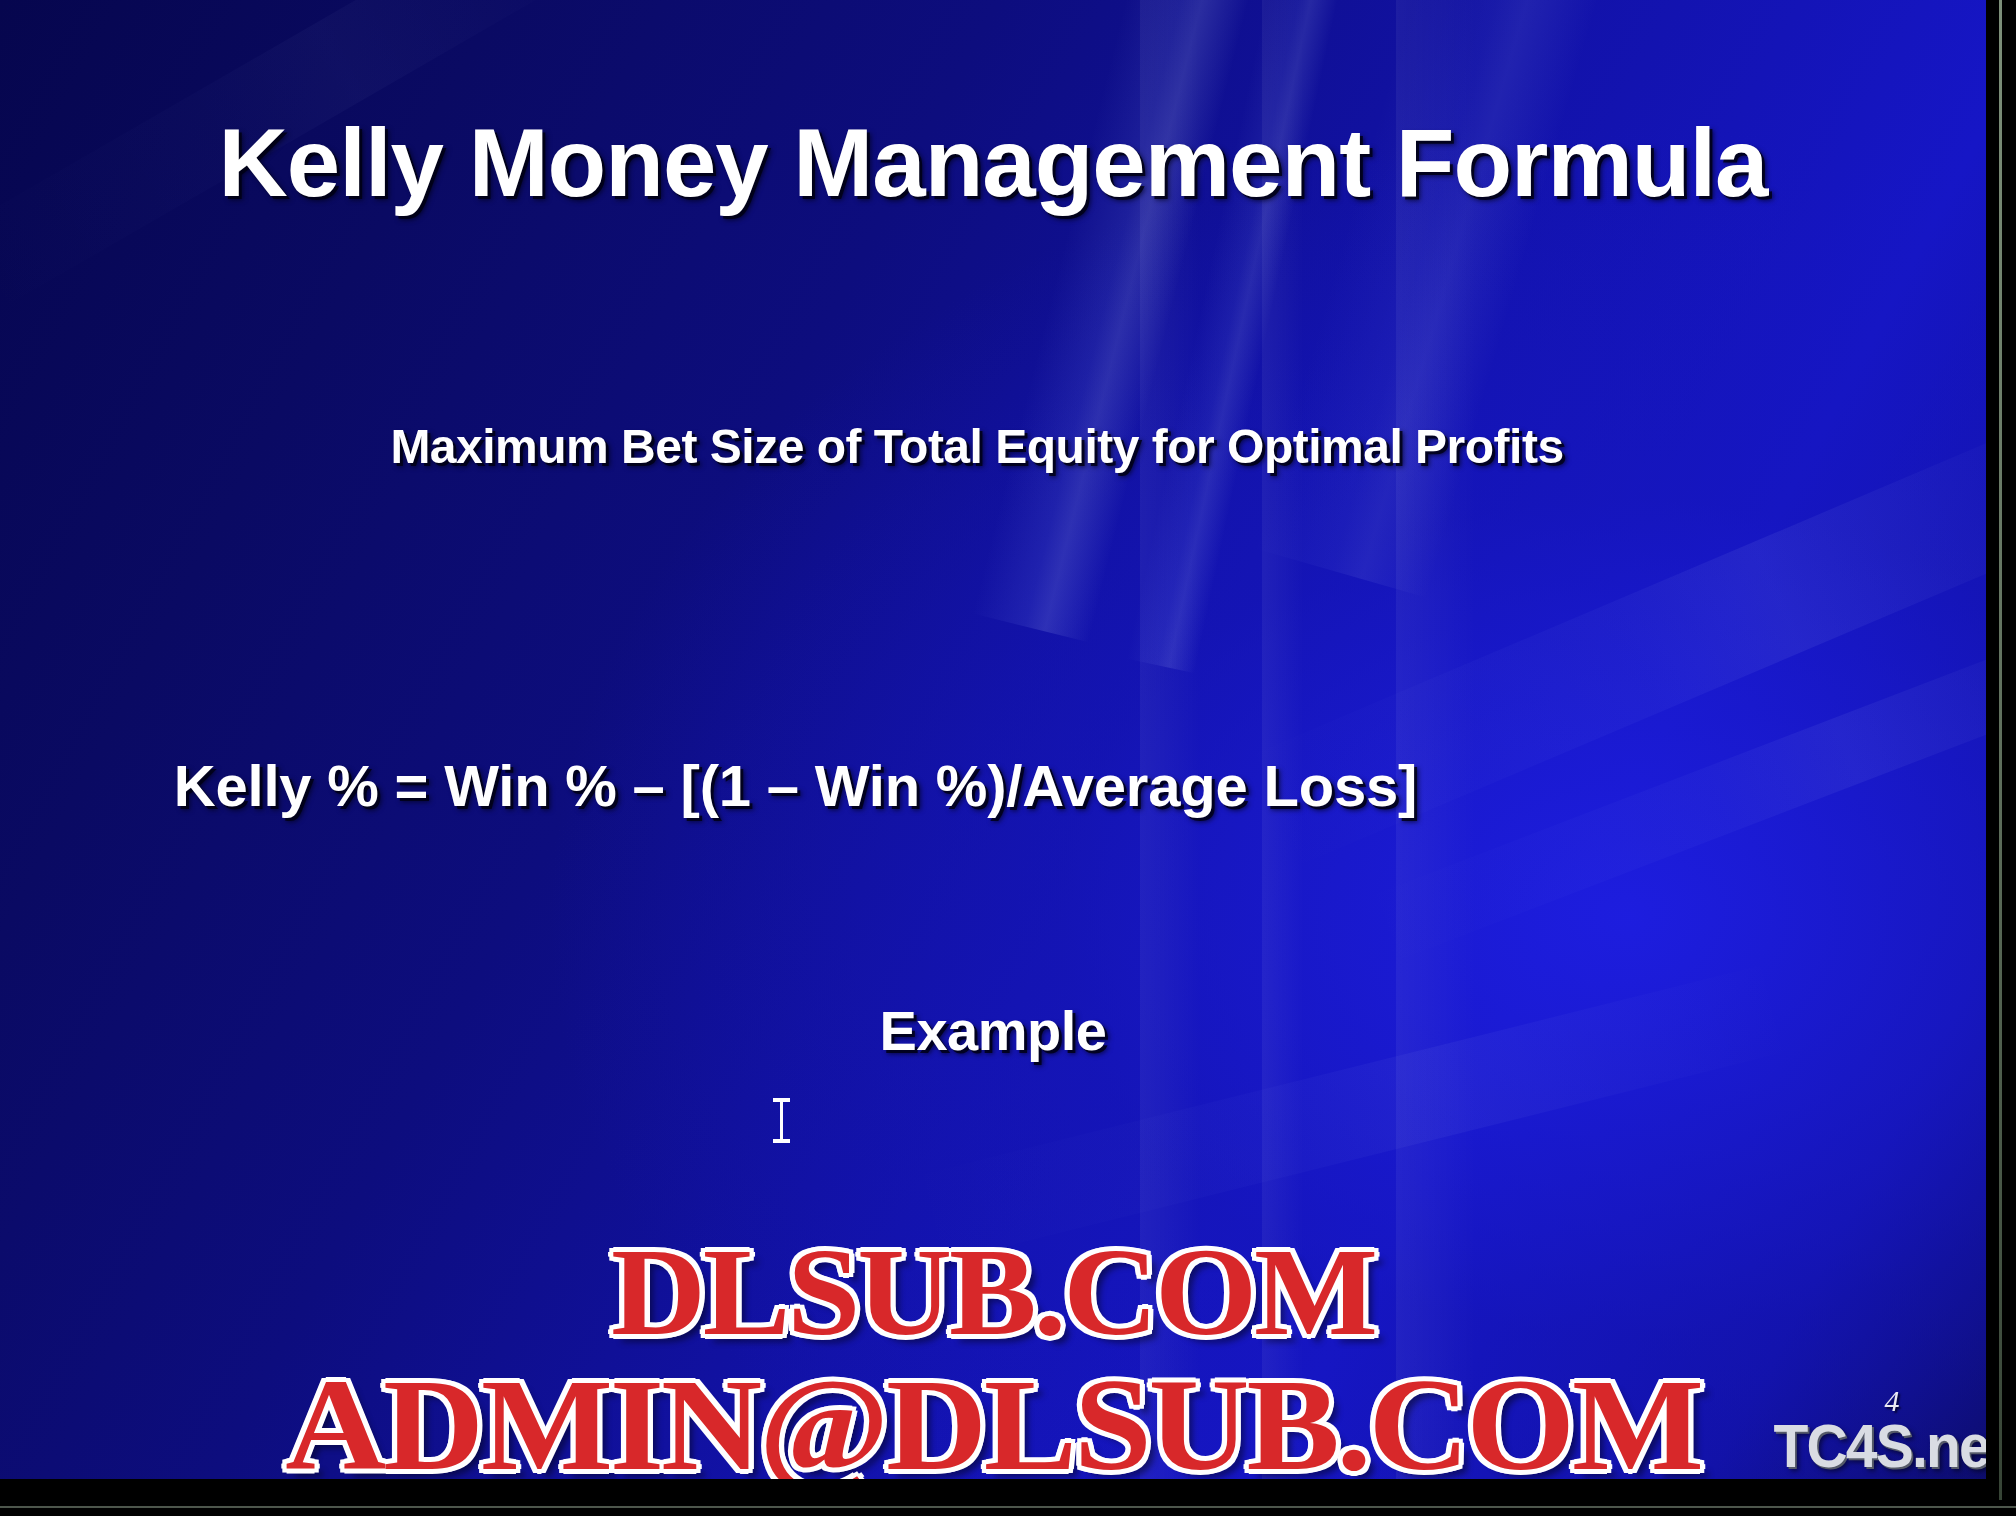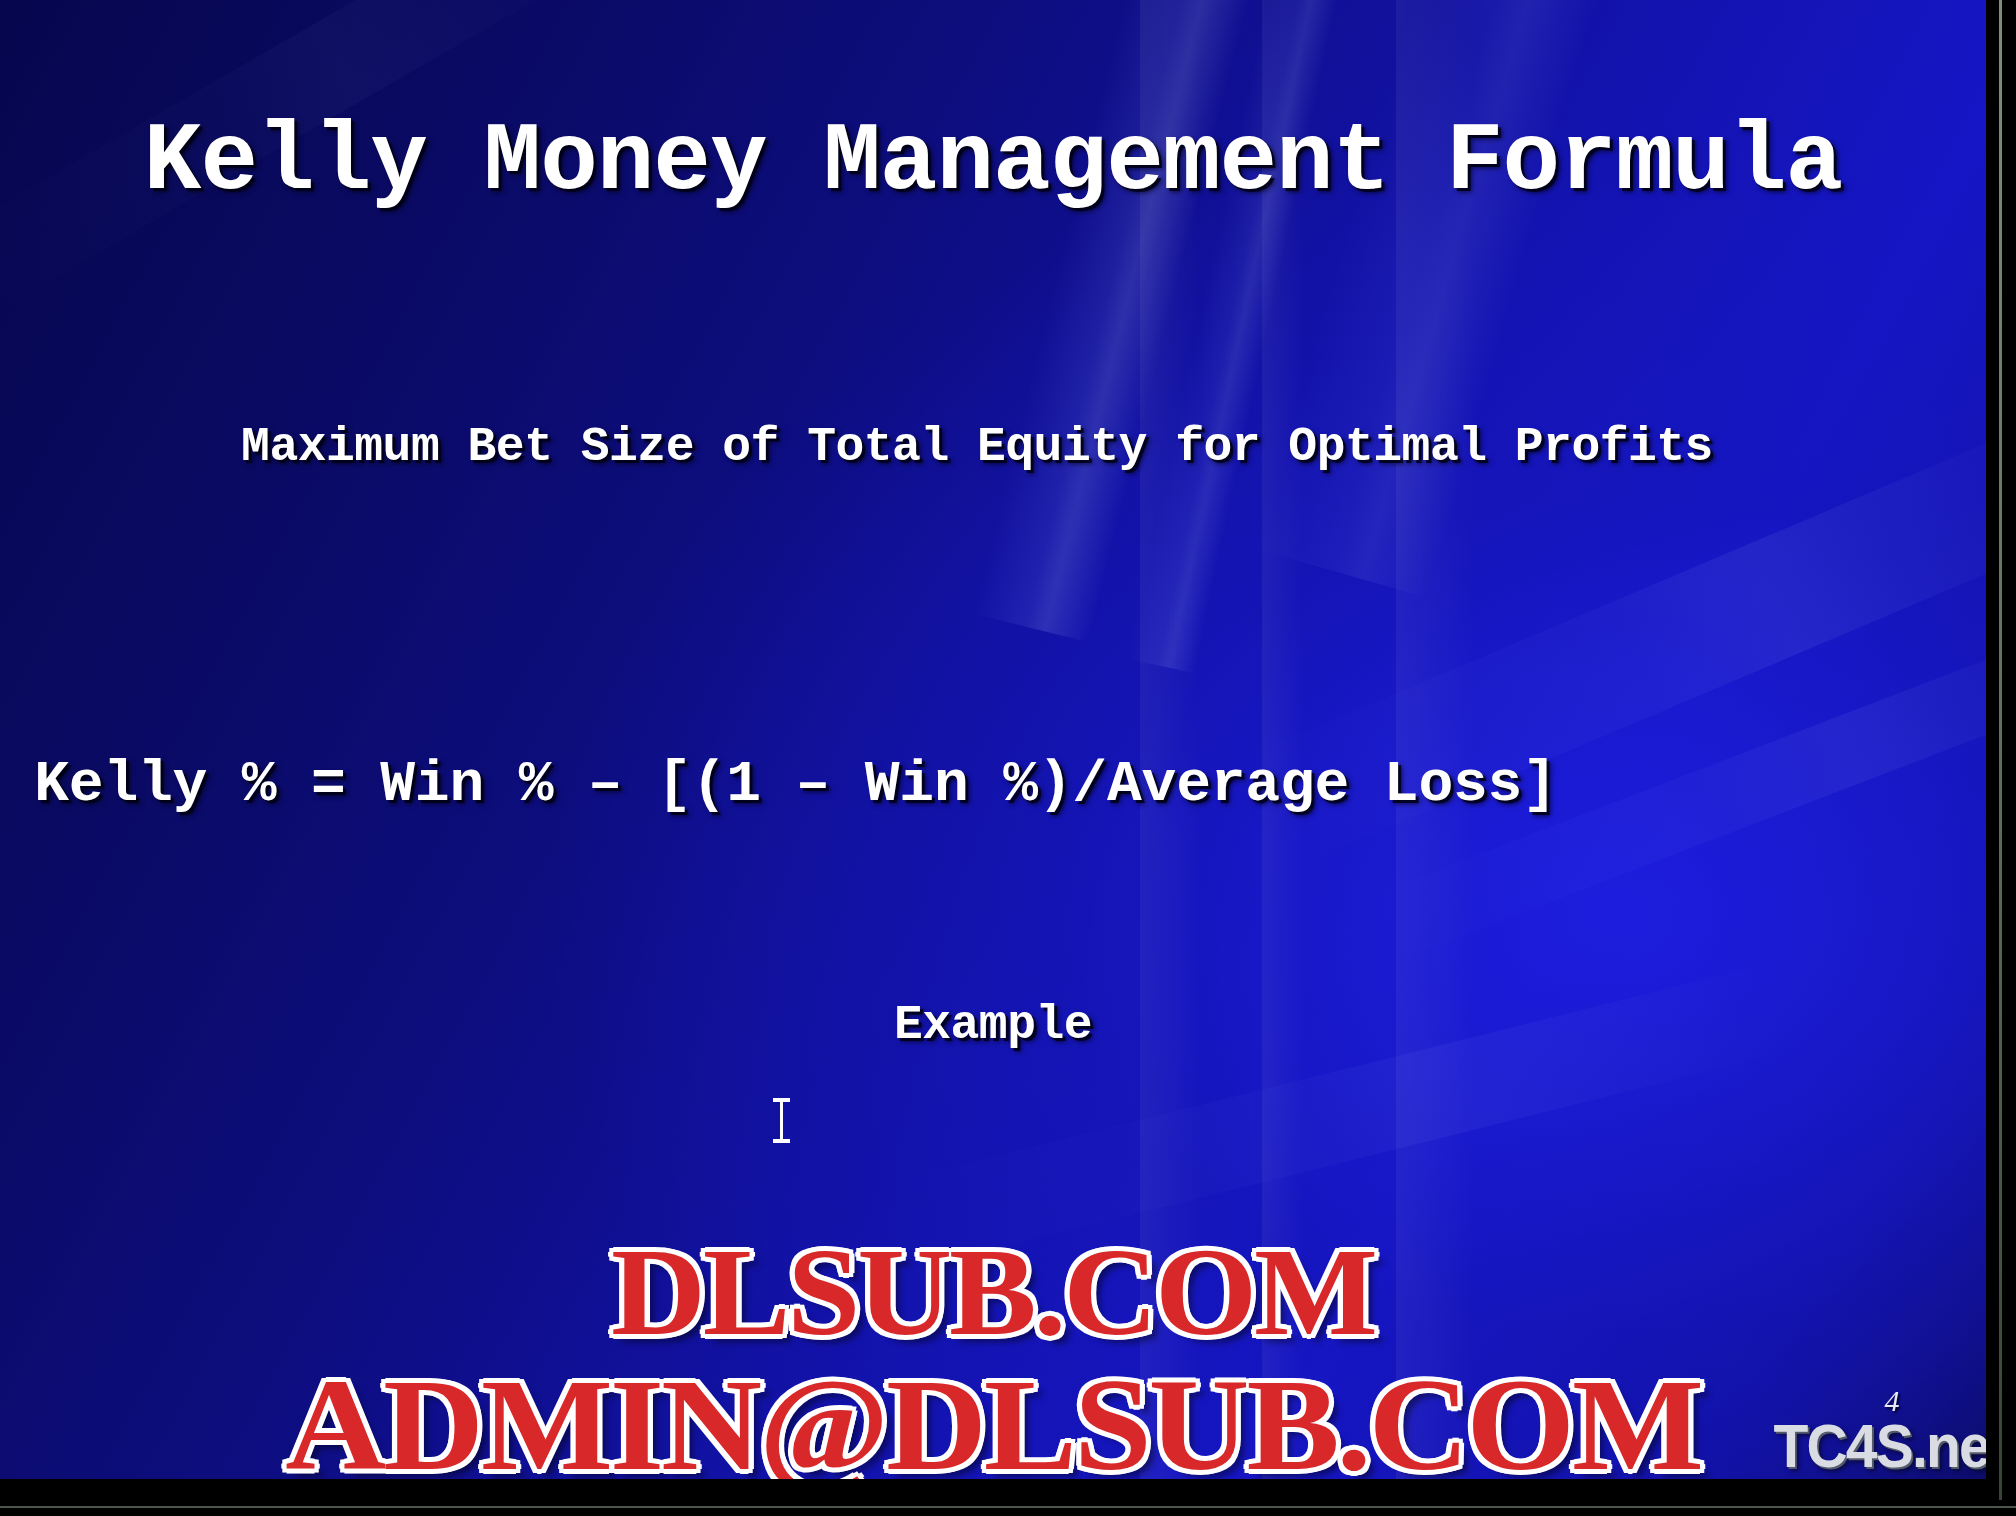--- a/index.html
+++ b/index.html
@@ -100,21 +100,20 @@
     position: absolute;
     color: #ffffff;
     font-weight: bold;
     text-align: center;
     white-space: nowrap;
     letter-spacing: -0.5px;
     
     text-shadow:
        3px 3px 0   rgba(0,0,18,.80),
        4px 4px 5px rgba(0,0,24,.70);
-    font-family: Liberation Mono, monospace;
   }
 
   #title-text {
     left: 0; top: 112px; width: 1986px;
     font-size: 96px;
     line-height: 1.06;
     letter-spacing: -1px;
   }
 
   #subtitle-text {
@@ -126,21 +125,21 @@
   }
 
   #formula-text {
     left: 0; top: 752px; width: 1591px;
     font-size: 58px;
     letter-spacing: -0.2px;
   }
 
   #example-heading {
     left: 0; top: 998px; width: 1986px;
-    font-size: 48px;
+    font-size: 56px;
   }
 
   #example-formula {
     left: 0; top: 1100px; width: 1986px;
     font-size: 56px;
     letter-spacing: -0.2px;
   }
 
   
   #text-cursor {

